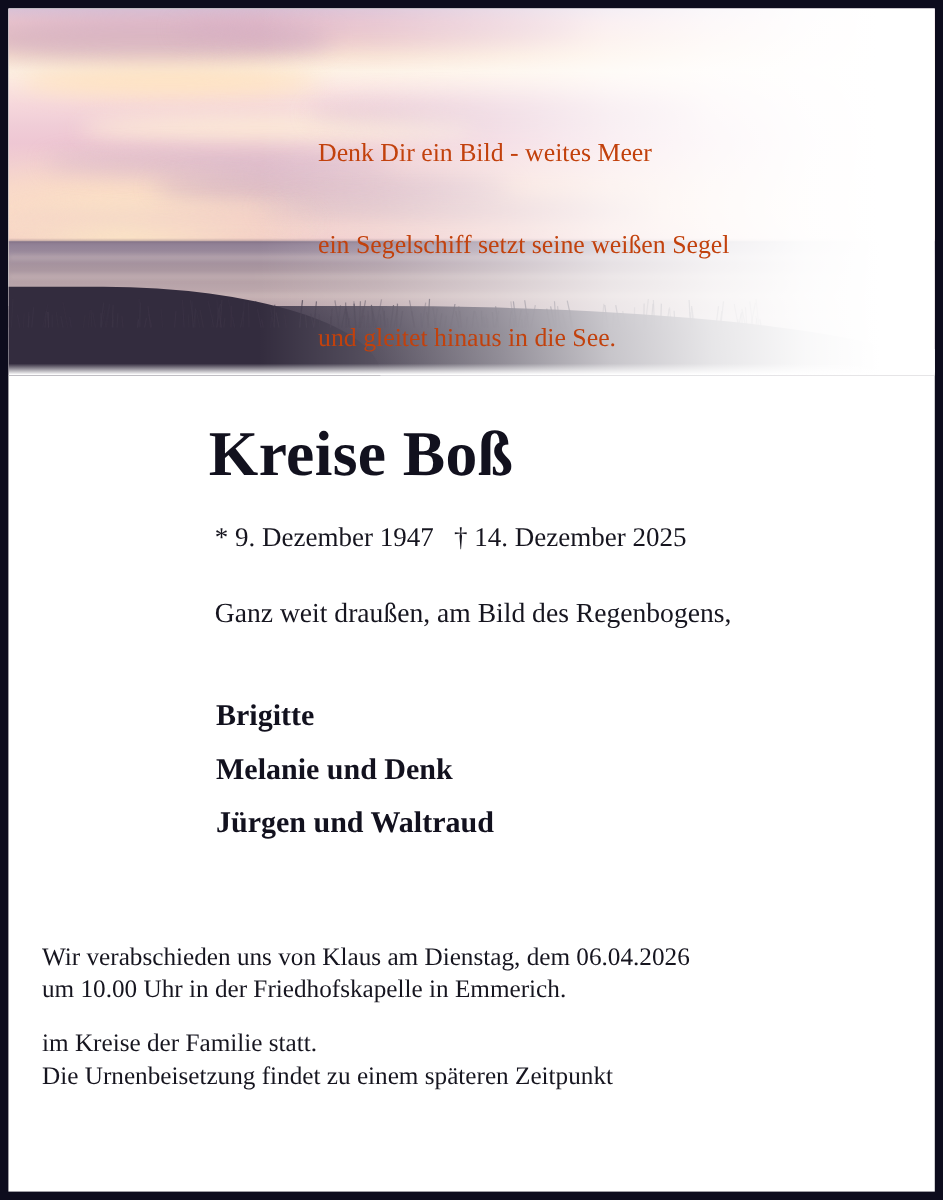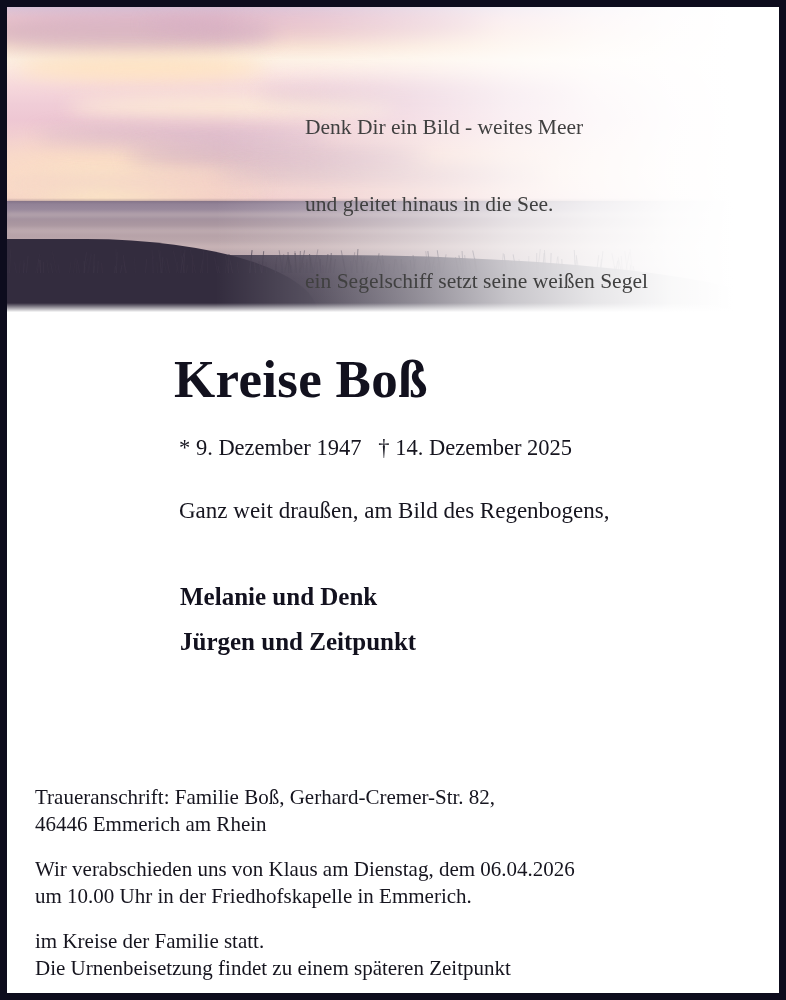--- a/index.html
+++ b/index.html
@@ -187,25 +187,24 @@
     height: 10px;
     background: linear-gradient(to bottom, rgba(255,255,255,0), #ffffff 92%);
   }
 
   
   .poem {
     position: absolute;
     left: 258px;
     top: 57px;
     z-index: 5;
-    color: #404040;
+    color: #c2410c;
     font-size: 21.5px;
     line-height: 25.6px;
     white-space: pre;
-    margin-left: 40px;
   }
   .poem div { white-space: pre; }
 
   
   .body {
     position: relative;
     padding: 0;
   }
 
   .name {
@@ -510,50 +509,47 @@
           <i style="left: 305.844px; height: 23.6485px; transform: rotate(10.8081deg); opacity: 0.414485;"></i>
           <i style="left: 454.727px; height: 18.4561px; transform: rotate(-11.4439deg); opacity: 0.836104;"></i>
           <i style="left: 435.051px; height: 19.2802px; transform: rotate(10.8144deg); opacity: 0.542498;"></i>
         </div>
       <div class="fade-right"></div>
       <div class="fade-bottom"></div>
     </div>
 
     <div class="poem">
       <div>Denk Dir ein Bild - weites Meer</div>
+      <div>ein Segelschiff setzt seine weißen Segel</div>
       <div>und gleitet hinaus in die See.</div>
-      <div>ein Segelschiff setzt seine weißen Segel</div>
       
       
       
       
       
     </div>
   </div>
 
   <div class="body">
 
     <div class="name">Kreise Boß</div>
 
     <div class="dates">* 9. Dezember 1947   † 14. Dezember 2025</div>
 
     <div class="verse">
       <div>Ganz weit draußen, am Bild des Regenbogens,</div>
     </div>
 
     <div class="mourners">
+      <div>Brigitte</div>
       <div>Melanie und Denk</div>
-      <div>Jürgen und Zeitpunkt</div>
+      <div>Jürgen und Waltraud</div>
     </div>
 
     <div class="footer">
-      <div class="fblock">
-        <div>Traueranschrift: Familie Boß, Gerhard-Cremer-Str. 82,</div>
-        <div>46446 Emmerich am Rhein</div>
-      </div>
       <div class="fblock">
         <div>Wir verabschieden uns von Klaus am Dienstag, dem 06.04.2026</div>
         <div>um 10.00 Uhr in der Friedhofskapelle in Emmerich.</div>
       </div>
       <div class="fblock">
         <div>im Kreise der Familie statt.</div>
         <div>Die Urnenbeisetzung findet zu einem späteren Zeitpunkt</div>
       </div>
     </div>
 

